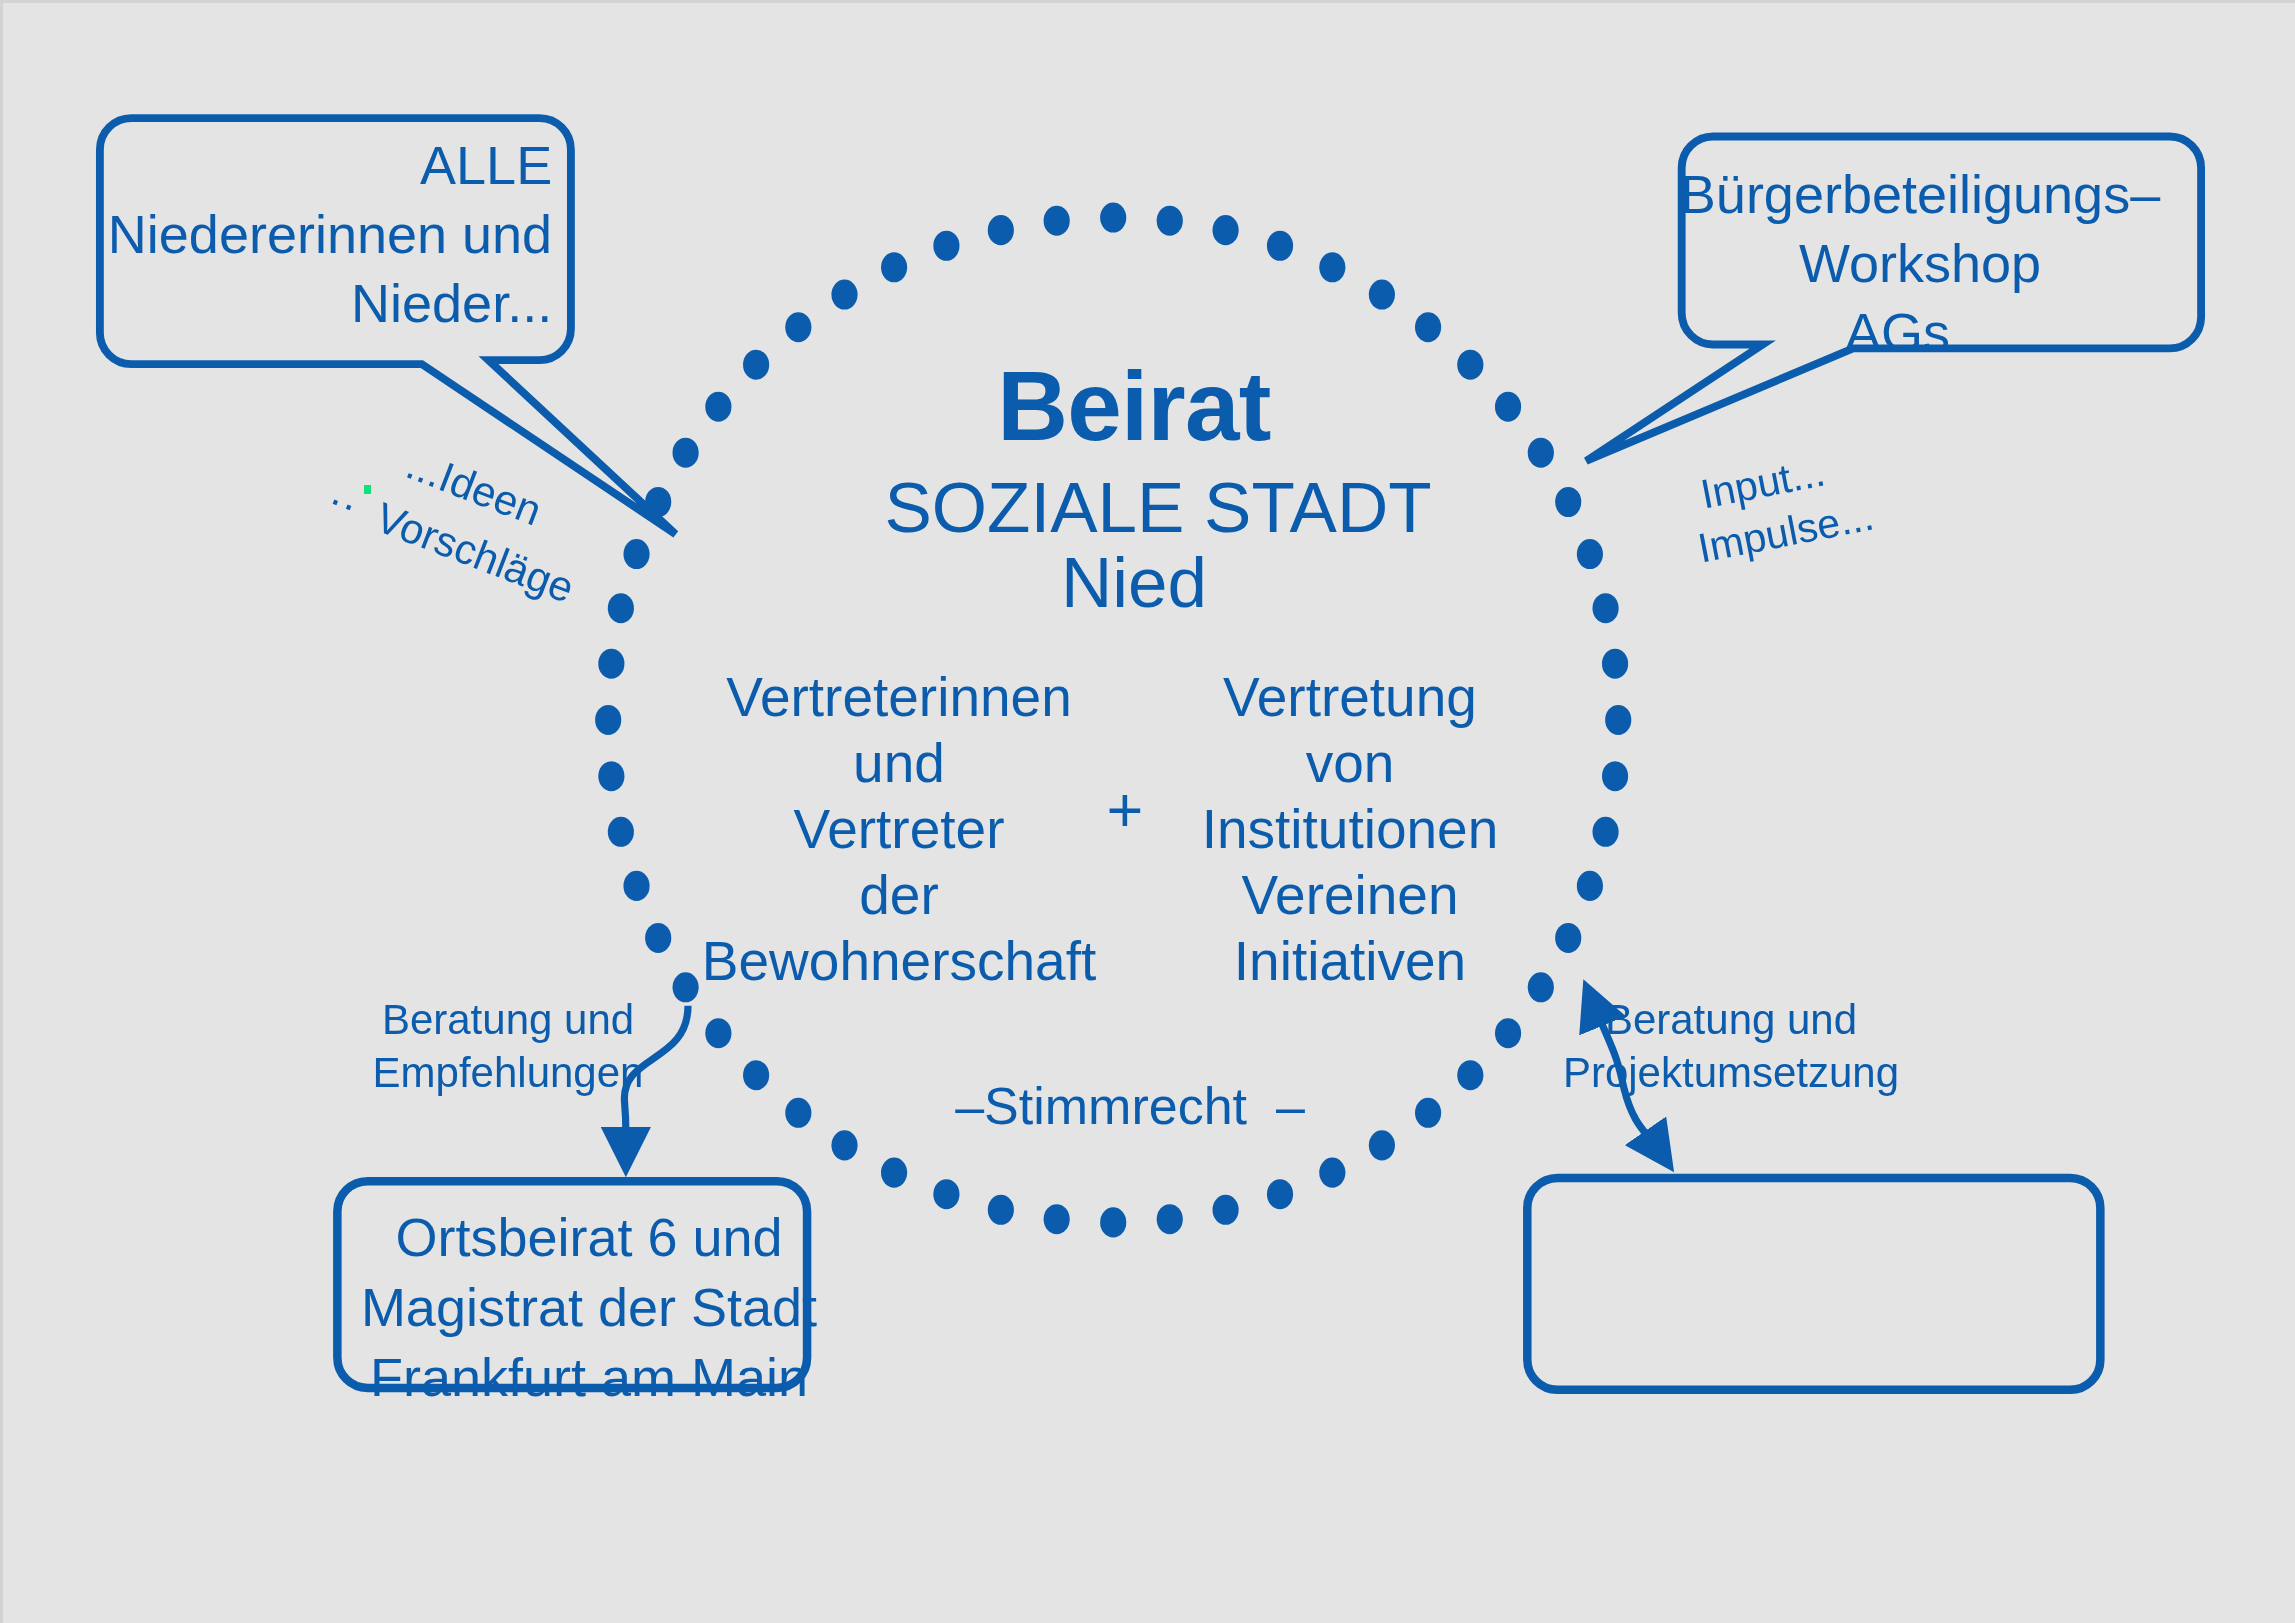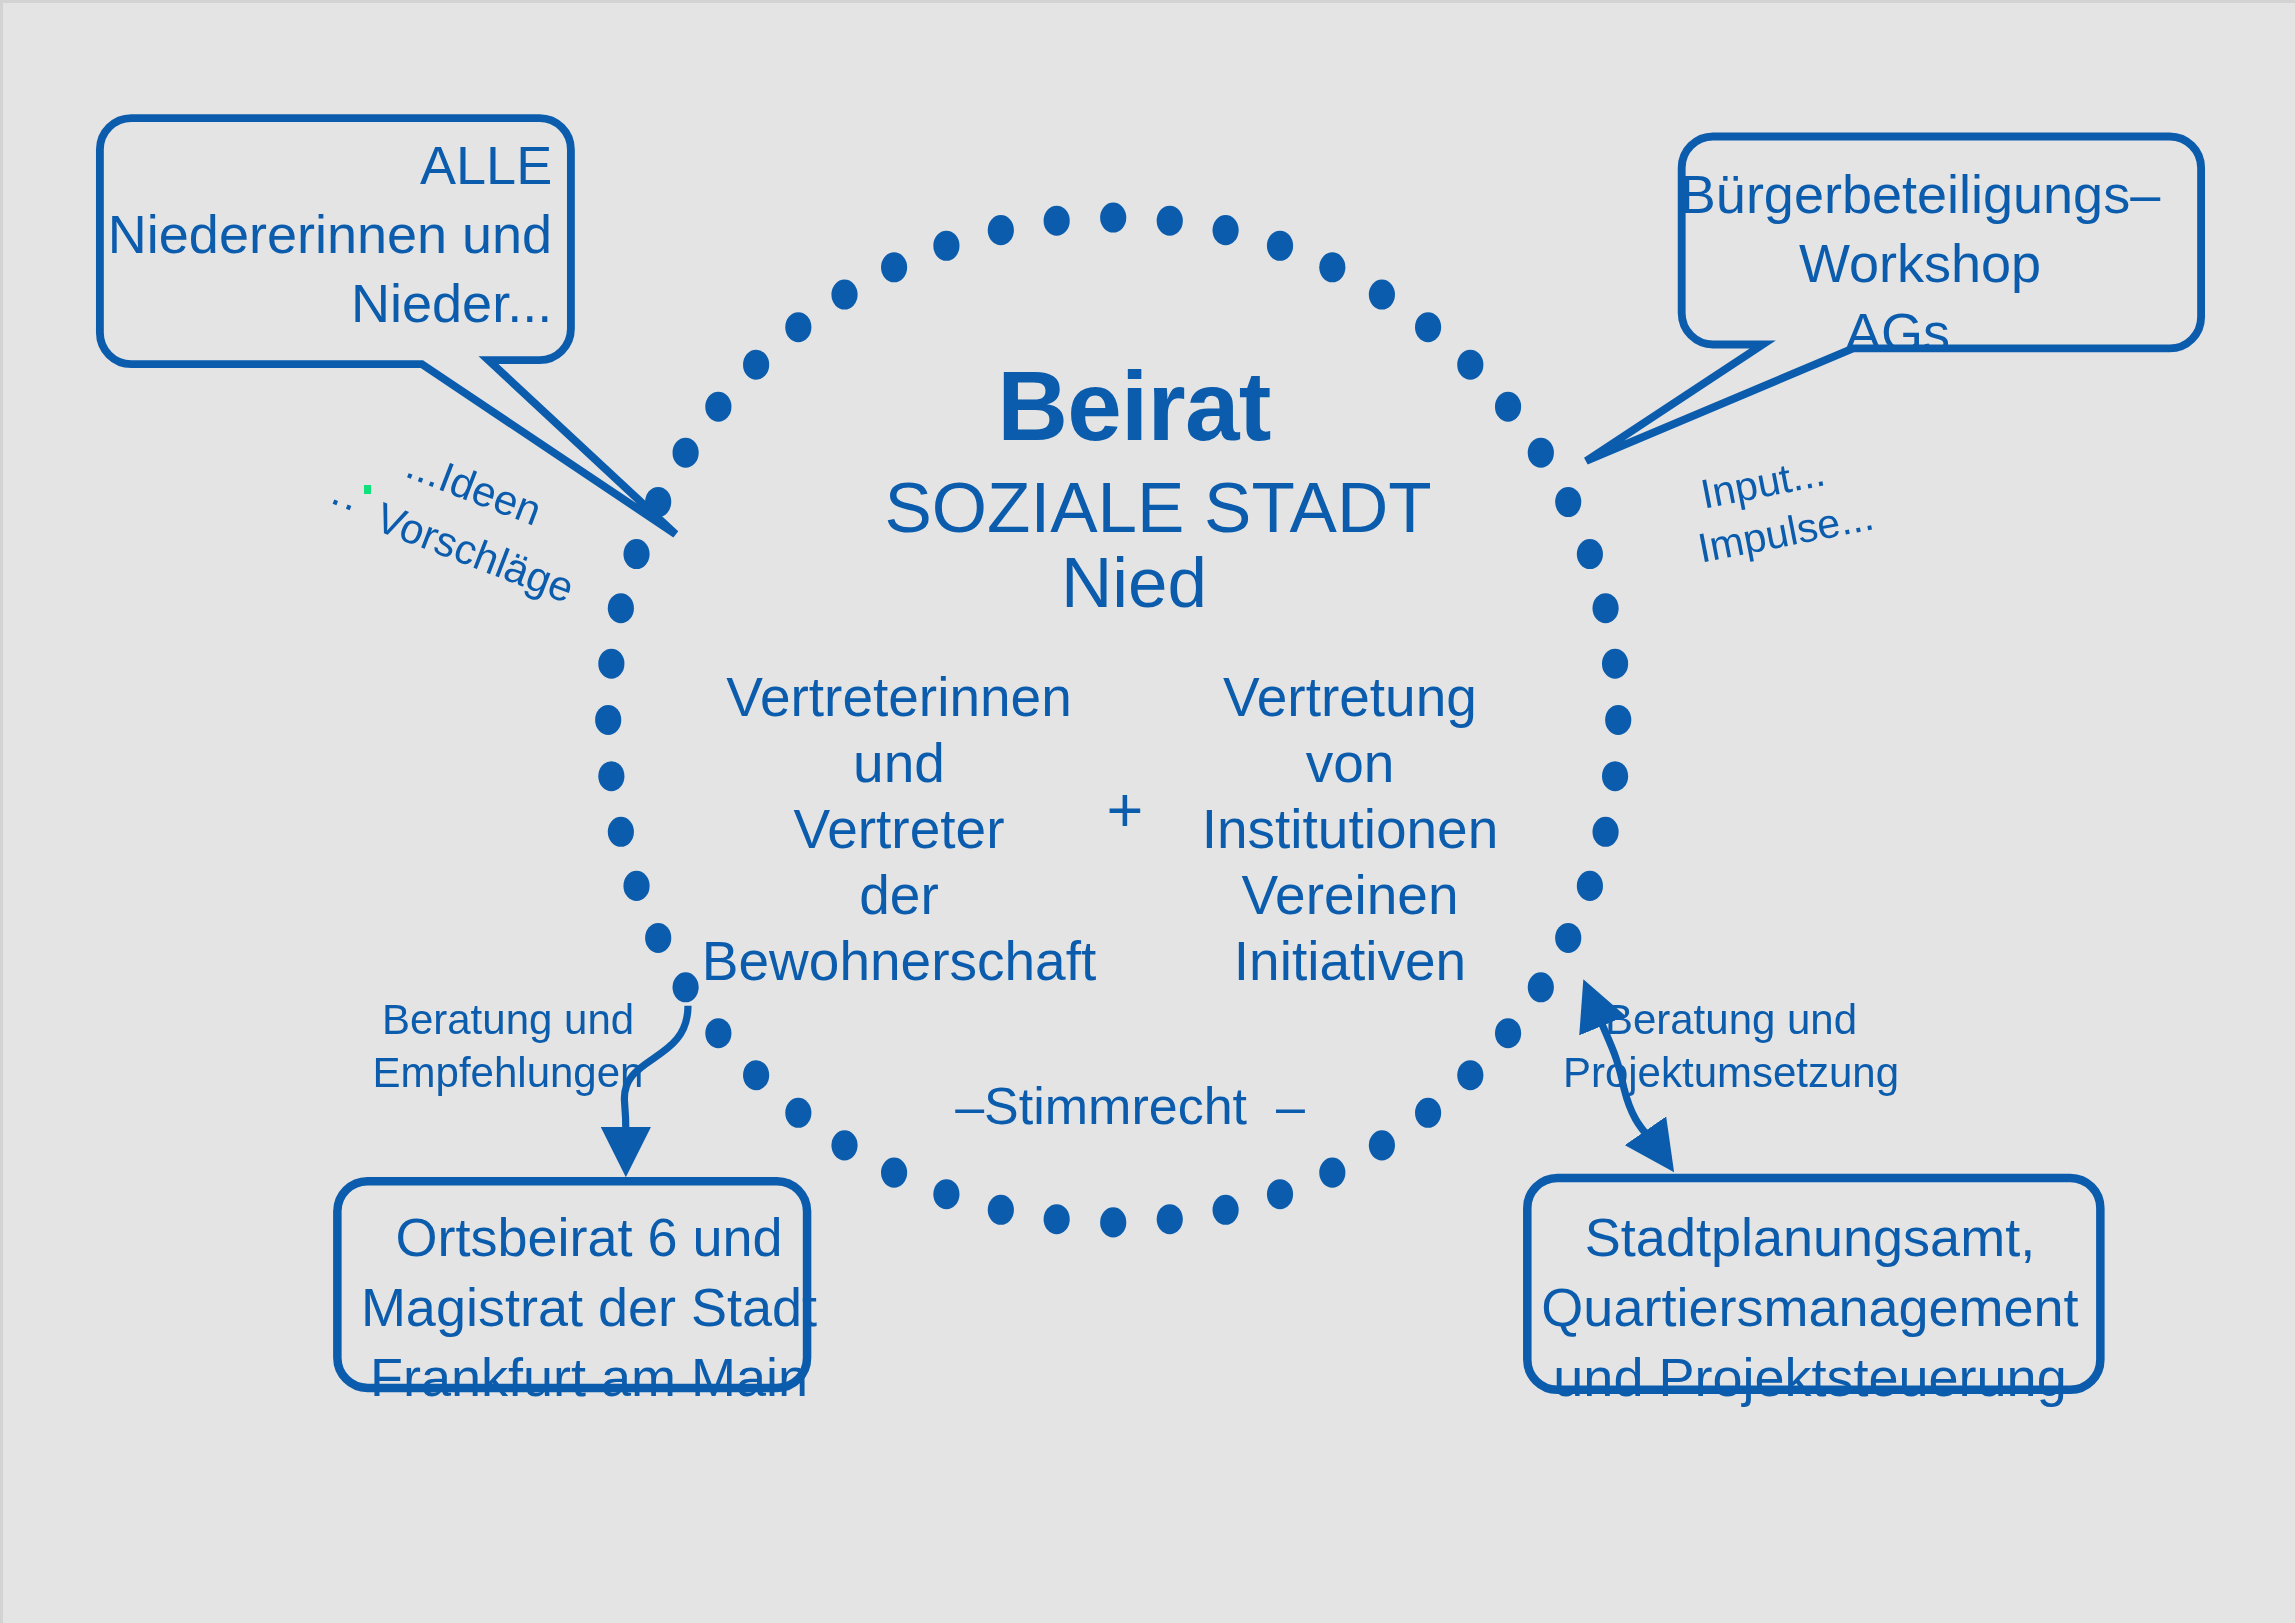--- a/index.html
+++ b/index.html
@@ -177,23 +177,20 @@
   <div class="txt ctr" id="tlText">ALLE
 Niedererinnen und
 Nieder...</div>
   <div class="txt ctr" id="trText">Bürgerbeteiligungs–
 Workshop
 AGs...</div>
 
   <div class="txt ctr" id="blText">Ortsbeirat 6 und
 Magistrat der Stadt
 Frankfurt am Main</div>
-  <div class="txt ctr" id="brText">Stadtplanungsamt,
-Quartiersmanagement
-und Projektsteuerung</div>
 
   <div class="txt ctr" id="annIdeen">...Ideen</div>
   <div class="txt ctr" id="annVor">··  Vorschläge</div>
   <div class="txt ctr" id="annInput">Input...</div>
   <div class="txt ctr" id="annImpulse">Impulse...</div>
   <div class="txt ctr" id="annBlLabel">Beratung und
 Empfehlungen</div>
   <div class="txt ctr" id="annBrLabel">Beratung und
 Projektumsetzung</div>
 

